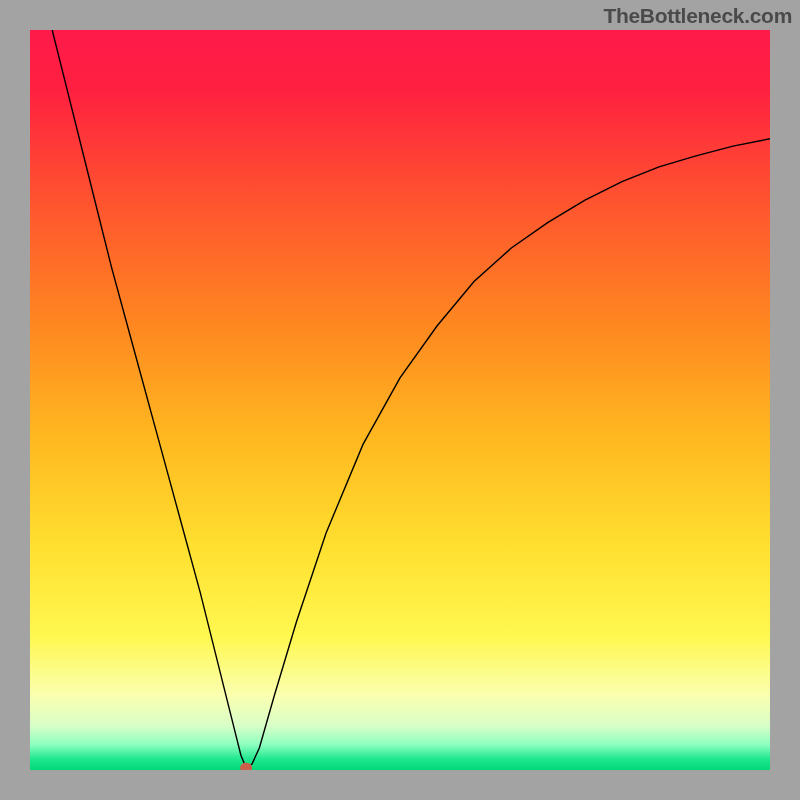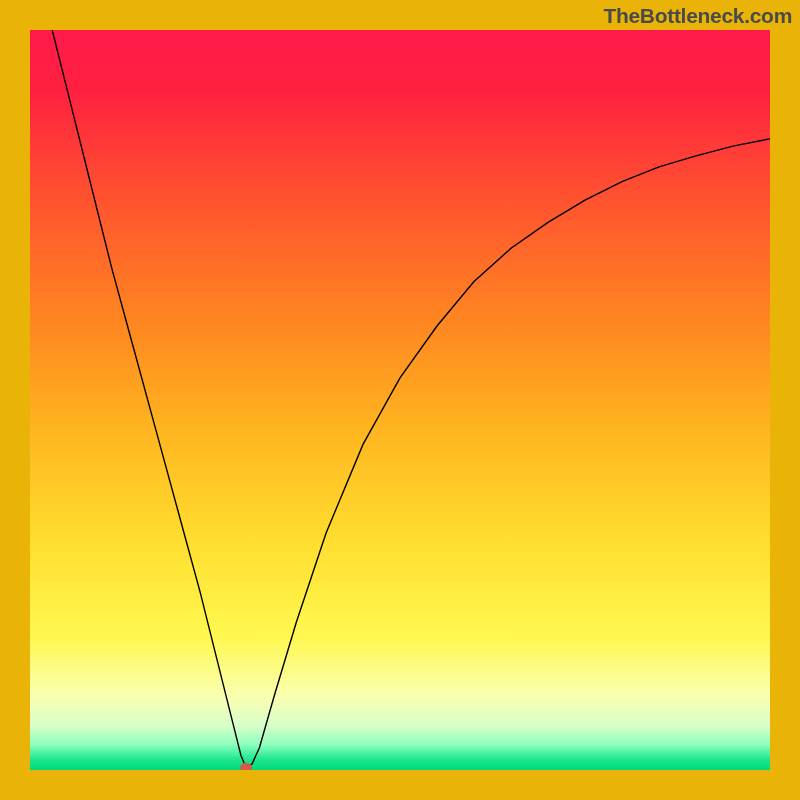--- a/index.html
+++ b/index.html
@@ -8,21 +8,21 @@
     width: 800px;
     height: 800px;
     background: #000;
     overflow: hidden;
     font-family: Arial, sans-serif;
   }
   .chart-container {
     position: relative;
     width: 800px;
     height: 800px;
-    background: #eab308;
+    background: #a3a3a3;
   }
   .plot-area {
     position: absolute;
     left: 30px;
     top: 30px;
     width: 740px;
     height: 740px;
   }
   .watermark {
     position: absolute;

